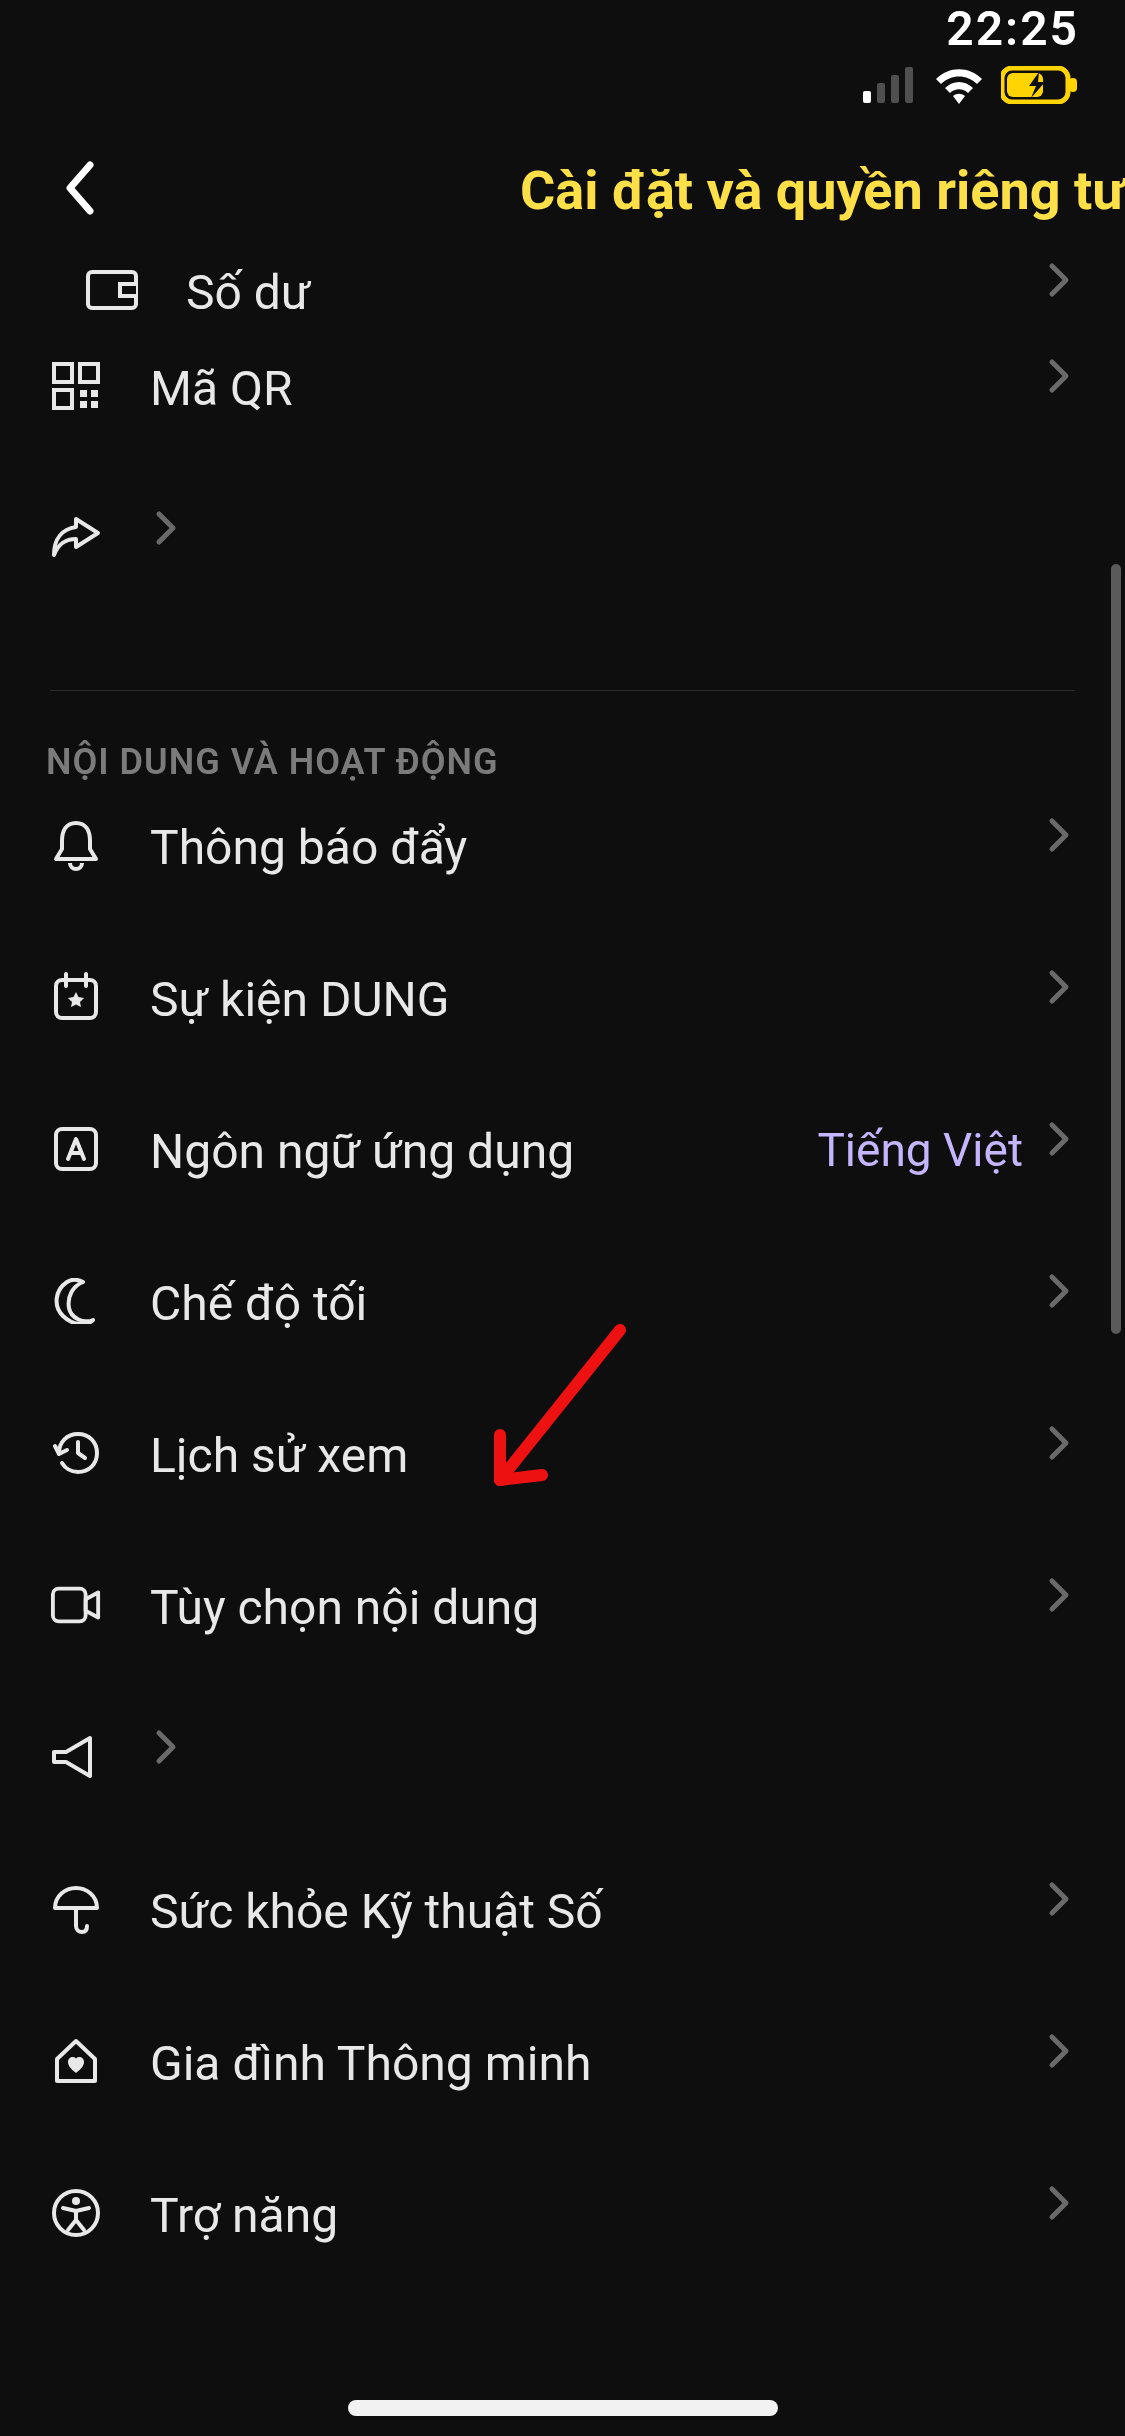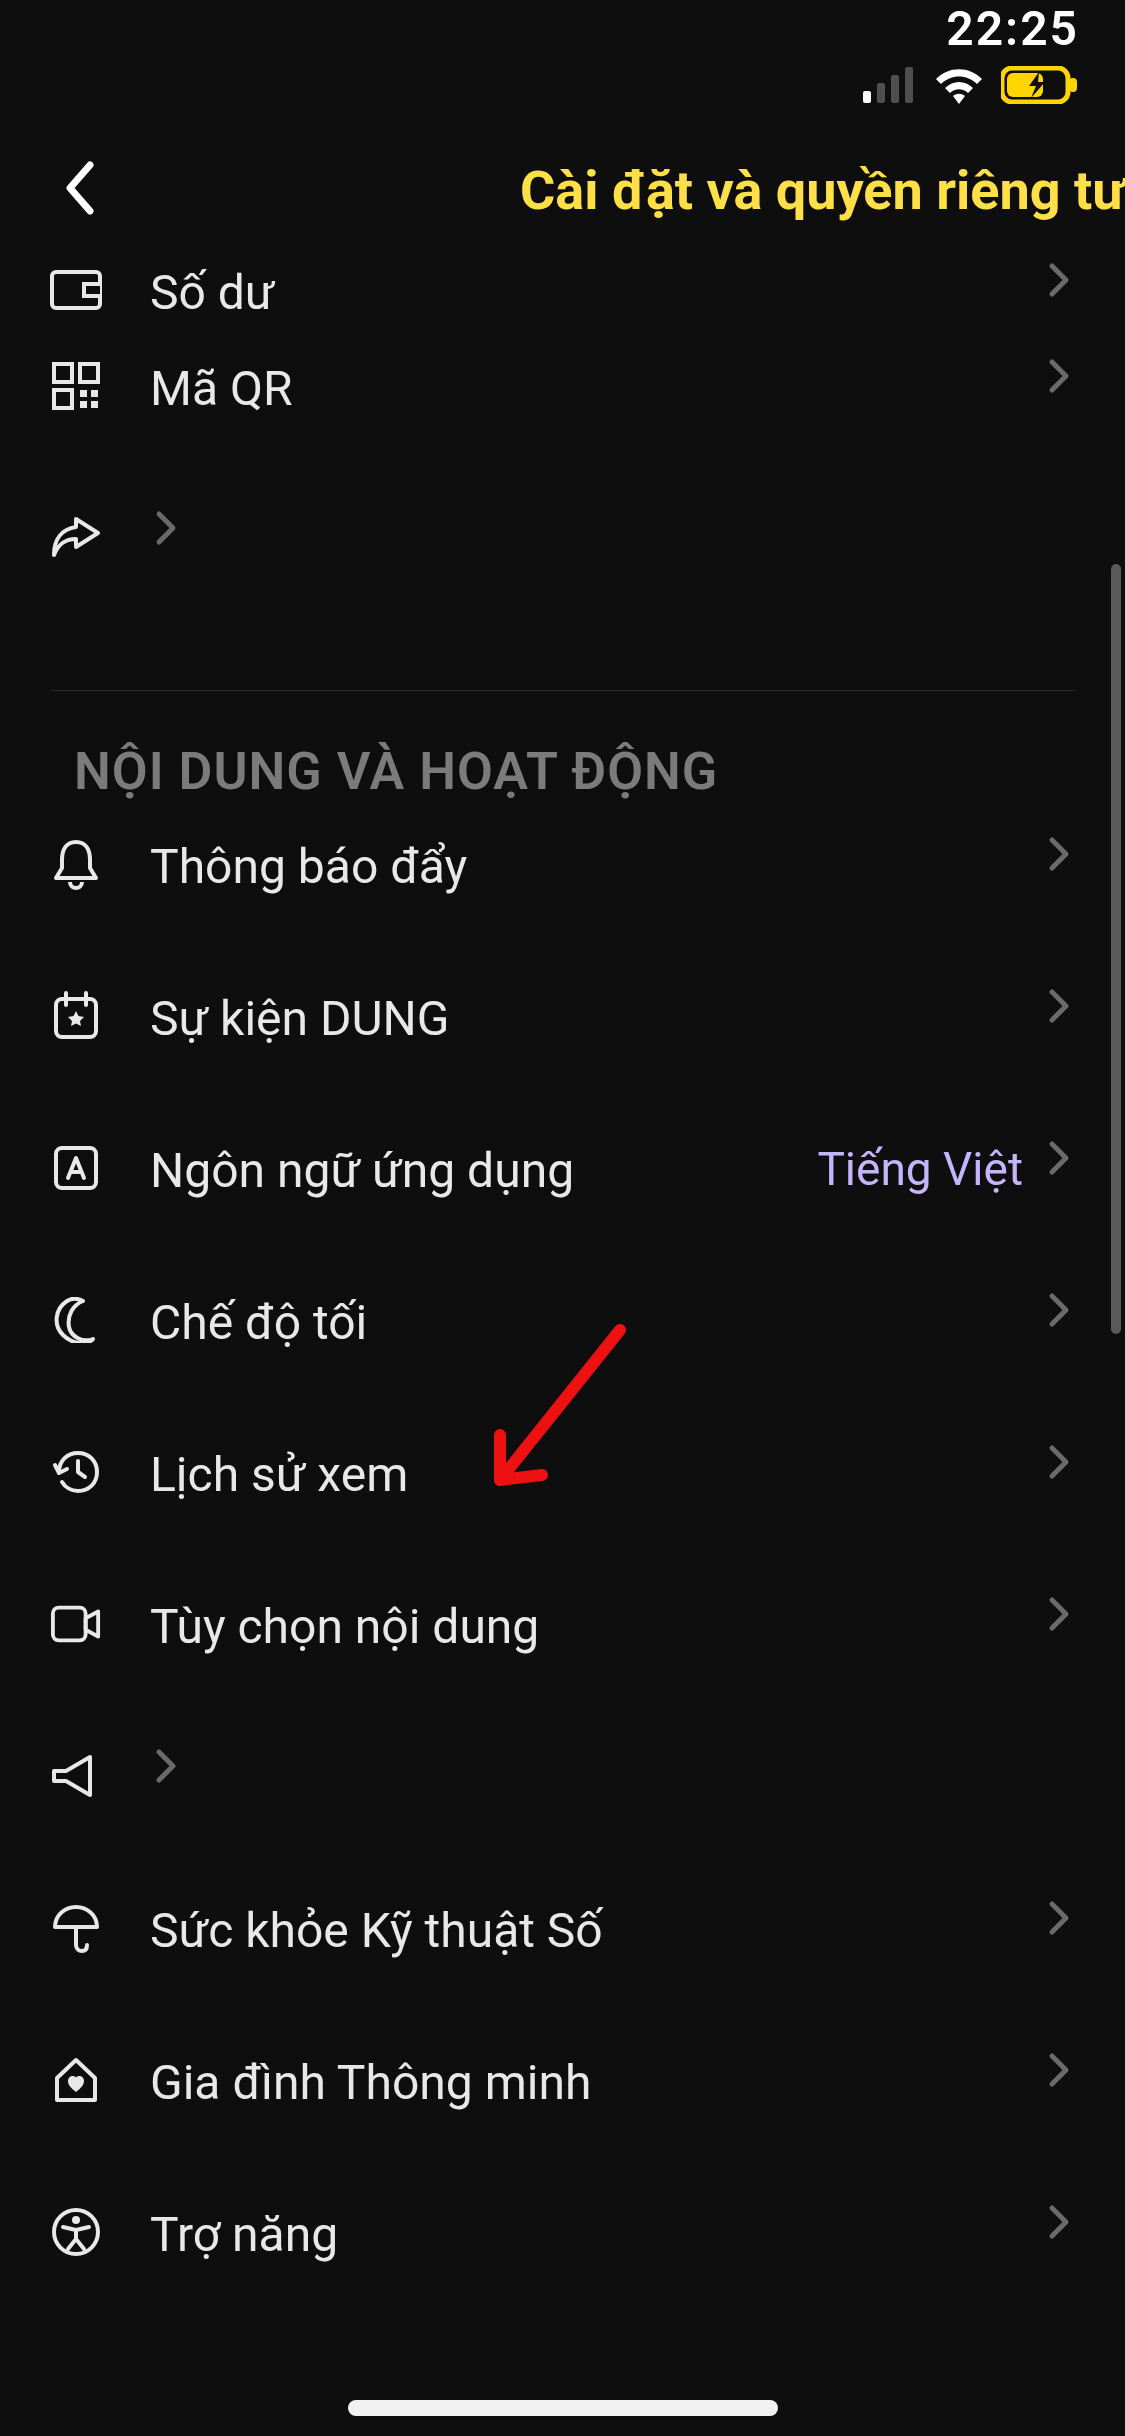--- a/index.html
+++ b/index.html
@@ -64,21 +64,21 @@
   .settings-list {
     display: flex;
     flex-direction: column;
   }
   .list-row {
     display: flex;
     align-items: flex-start;
     padding: 0 50px 0 50px;
     height: 152px;
   }
-  .row-partial { height: 100px; align-items: flex-start; padding-top: 4px; }
+  .row-partial { height: 100px; align-items: flex-start; padding-top: 4px; margin-left: 36px; }
   .row-icon {
     width: 52px;
     height: 52px;
     flex: 0 0 52px;
     display: flex;
     align-items: center;
     justify-content: center;
     margin-right: 48px;
   }
   .row-icon svg { display: block; }
@@ -99,22 +99,22 @@
     display: flex;
     align-items: center;
     justify-content: center;
   }
   .divider {
     height: 1px;
     background: #2a2a2a;
     margin: 26px 50px 0 50px;
   }
   .section-header {
-    padding: 50px 50px 36px 74px;
-    font-size: 52px;
+    padding: 50px 50px 36px 46px;
+    font-size: 36px;
     font-weight: 600;
     letter-spacing: 1px;
     color: #7b7b7b;
   }
 
   
   .scroll-indicator {
     position: absolute;
     right: 4px;
     top: 564px;

